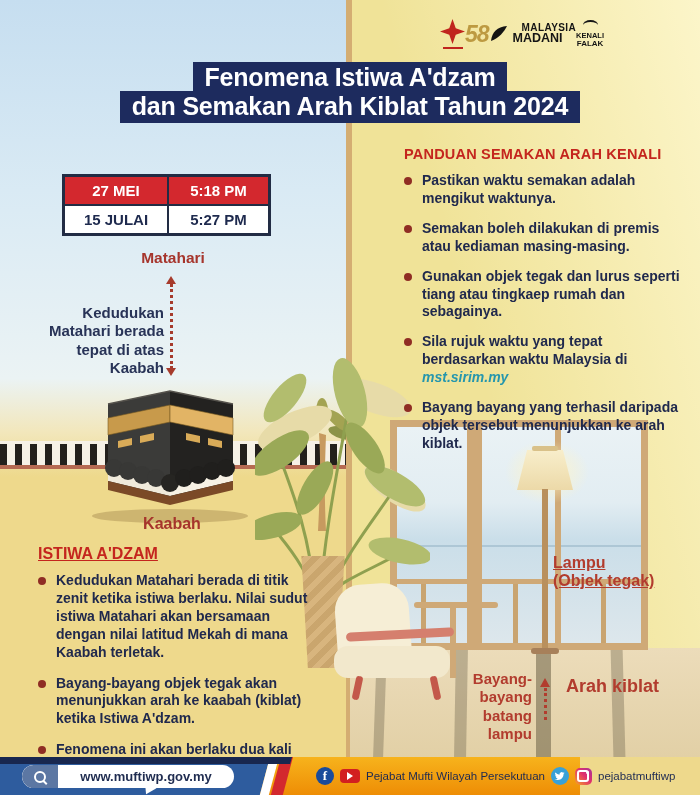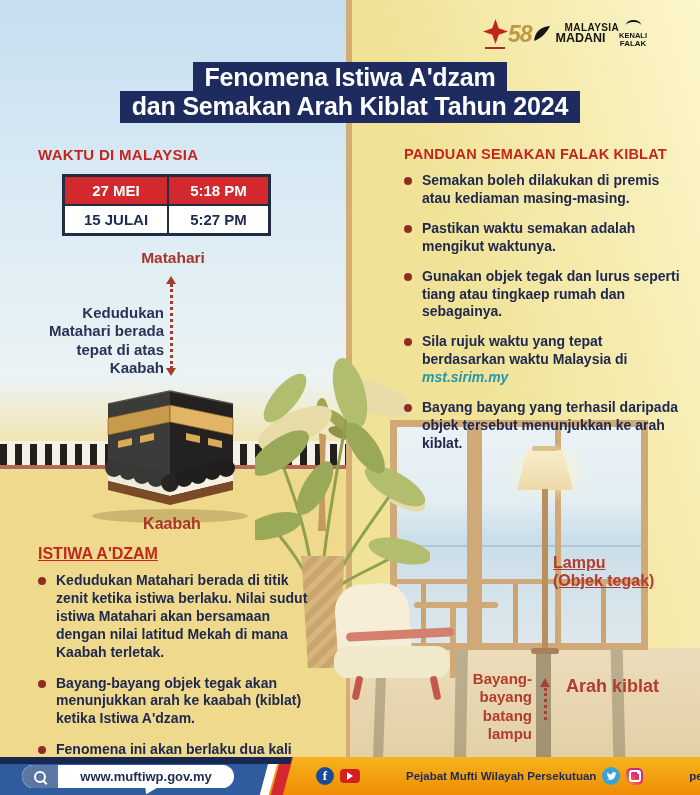--- a/index.html
+++ b/index.html
@@ -28,21 +28,21 @@
     border-top:3px solid #f6f1e6;border-bottom:4px solid #b66a52;}
 
   
   .title-wrap{left:0;width:700px;text-align:center;}
   .tw1{top:62px;} .tw2{top:91px;}
   .title-line{display:inline-block;background:#1d2b5e;color:#fff;font-weight:bold;
     font-size:25px;line-height:1.08;padding:2px 12px 3px;letter-spacing:-.2px;}
 
   
   .logos{left:440px;top:10px;width:250px;height:48px;display:flex;align-items:center;
-    justify-content:center;gap:0;padding-right:6px;}
+    justify-content:flex-start;gap:0;padding-right:6px;}
   .emblem-wrap{display:flex;flex-direction:column;align-items:center;}
   .emblem{width:25px;height:25px;background:#c0251d;
     clip-path:polygon(50% 0,63% 37%,100% 50%,63% 63%,50% 100%,37% 63%,0 50%,37% 37%);}
   .emblem-bar{width:20px;height:2px;background:#c0251d;margin-top:3px;}
   .l58{font-size:23px;font-weight:bold;font-style:italic;color:#bd9a41;letter-spacing:-1px;}
   .madani{display:flex;align-items:center;gap:4px;}
   .madani-txt{line-height:.95;color:#151515;font-weight:bold;}
   .madani-txt .m1{font-size:10px;letter-spacing:.4px;}
   .madani-txt .m2{font-size:12.5px;}
   .kenali{display:flex;flex-direction:column;align-items:center;color:#151515;font-weight:bold;line-height:1;}
@@ -115,21 +115,21 @@
 
   .lampu-lbl{left:553px;color:#b23c2e;font-weight:bold;font-size:16px;text-decoration:underline;}
   .ll1{top:554px;} .ll2{top:572px;}
   .bayang-lbl{left:446px;top:670px;width:86px;text-align:right;color:#b23c2e;font-weight:bold;
     font-size:15px;line-height:1.22;overflow-wrap:break-word;}
   .dotline2{left:544px;top:688px;height:32px;border-left:3px dotted #b23c2e;}
   .tri-up2{left:540px;top:678px;border-left:5px solid transparent;border-right:5px solid transparent;border-bottom:9px solid #b23c2e;}
   .arah-lbl{left:566px;top:676px;color:#b23c2e;font-weight:bold;font-size:18px;}
 
   
-  .footer{left:0;top:757px;width:700px;height:38px;
+  .footer{left:0;top:757px;width:580px;height:38px;
     background:linear-gradient(180deg,#f7b31c,#ee8d05);}
   .f-blue{position:absolute;left:-20px;top:0;width:290px;height:100%;background:#2e5c9e;
     transform:skewX(-15deg);transform-origin:top left;}
   .f-stripe{position:absolute;top:0;height:100%;transform:skewX(-15deg);transform-origin:top left;}
   .f-w{left:270px;width:9px;background:#fff;}
   .f-r{left:281px;width:12px;background:#d3282e;}
   .f-navy{position:absolute;left:-20px;top:0;width:312px;height:7px;background:#18274f;
     transform:skewX(-15deg);transform-origin:top left;}
   .pill{position:absolute;left:22px;top:8px;width:212px;height:23px;background:#fff;
     border-radius:12px;display:flex;align-items:center;overflow:hidden;}
@@ -142,21 +142,21 @@
     border-left:6px solid transparent;border-right:6px solid transparent;
     border-bottom:13px solid #fff;transform:rotate(-30deg);}
   .social{position:absolute;left:300px;right:0;top:0;bottom:0;display:flex;align-items:center;
     gap:6px;padding-left:16px;}
   .fb{width:18px;height:18px;border-radius:50%;background:#1a4b9b;color:#fff;font-weight:bold;
     font-size:13px;display:flex;align-items:center;justify-content:center;
     font-family:"Liberation Serif",serif;flex:none;}
   .yt{width:20px;height:14px;border-radius:4px;background:#d21f1f;display:flex;align-items:center;
     justify-content:center;flex:none;}
   .play{width:0;height:0;border-left:6px solid #fff;border-top:4px solid transparent;border-bottom:4px solid transparent;}
-  .org,.handle{color:#1d2a52;font-weight:bold;font-size:11.5px;white-space:nowrap;margin-left:40px;}
+  .org,.handle{color:#1d2a52;font-weight:normal;font-size:11.5px;white-space:nowrap;}
   .tw{width:18px;height:18px;border-radius:50%;background:#38a1d8;display:flex;align-items:center;
     justify-content:center;flex:none;}
   .ig{width:17px;height:17px;border-radius:5px;position:relative;flex:none;
     background:linear-gradient(45deg,#f5a623,#e1306c 55%,#a5309a);
     display:flex;align-items:center;justify-content:center;}
   .ig-frame{width:8px;height:8px;border:2px solid #fff;border-radius:3px;}
   .ig-dot{position:absolute;right:3px;top:3px;width:3px;height:3px;background:#fff;border-radius:50%;}
 </style>
 </head>
 <body>
@@ -276,21 +276,20 @@
         <div class="m2">MADANI</div>
       </span>
     </span>
     <span class="kenali">
       <span class="kf-mark"></span>
       <span class="k1">KENALI</span>
       <span class="k2">FALAK</span>
     </span>
   </div>
 
-  <div class="abs red-h waktu-h">WAKTU DI MALAYSIA</div>
   <div class="abs wtable">
     <div class="wcell wr1">27 MEI</div>
     <div class="wcell wr1">5:18 PM</div>
     <div class="wcell wr2">15 JULAI</div>
     <div class="wcell wr2">5:27 PM</div>
   </div>
   <div class="abs matahari">Matahari</div>
   <div class="abs tri tri-up"></div>
   <div class="abs dotline"></div>
   <div class="abs tri tri-down"></div>
@@ -305,29 +304,29 @@
     <div class="b-item">
       <span class="b-dot"></span>
       <span class="b-text">Bayang-bayang objek tegak akan menunjukkan arah ke kaabah (kiblat) ketika Istiwa A'dzam.</span>
     </div>
     <div class="b-item">
       <span class="b-dot"></span>
       <span class="b-text">Fenomena ini akan berlaku dua kali setahun.</span>
     </div>
   </div>
 
-  <div class="abs red-h panduan-h">PANDUAN SEMAKAN FALAK KIBLAT</div>
+  <div class="abs red-h panduan-h">PANDUAN SEMAKAN ARAH KENALI</div>
   <div class="abs bullets panduan-list">
     <div class="b-item">
       <span class="b-dot"></span>
+      <span class="b-text">Pastikan waktu semakan adalah mengikut waktunya.</span>
+    </div>
+    <div class="b-item">
+      <span class="b-dot"></span>
       <span class="b-text">Semakan boleh dilakukan di premis atau kediaman masing-masing.</span>
-    </div>
-    <div class="b-item">
-      <span class="b-dot"></span>
-      <span class="b-text">Pastikan waktu semakan adalah mengikut waktunya.</span>
     </div>
     <div class="b-item">
       <span class="b-dot"></span>
       <span class="b-text">Gunakan objek tegak dan lurus seperti tiang atau tingkaep rumah dan sebagainya.</span>
     </div>
     <div class="b-item">
       <span class="b-dot"></span>
       <span class="b-text"><span>Sila rujuk waktu yang tepat berdasarkan waktu Malaysia di</span> <span class="link">mst.sirim.my</span></span>
     </div>
     <div class="b-item">

